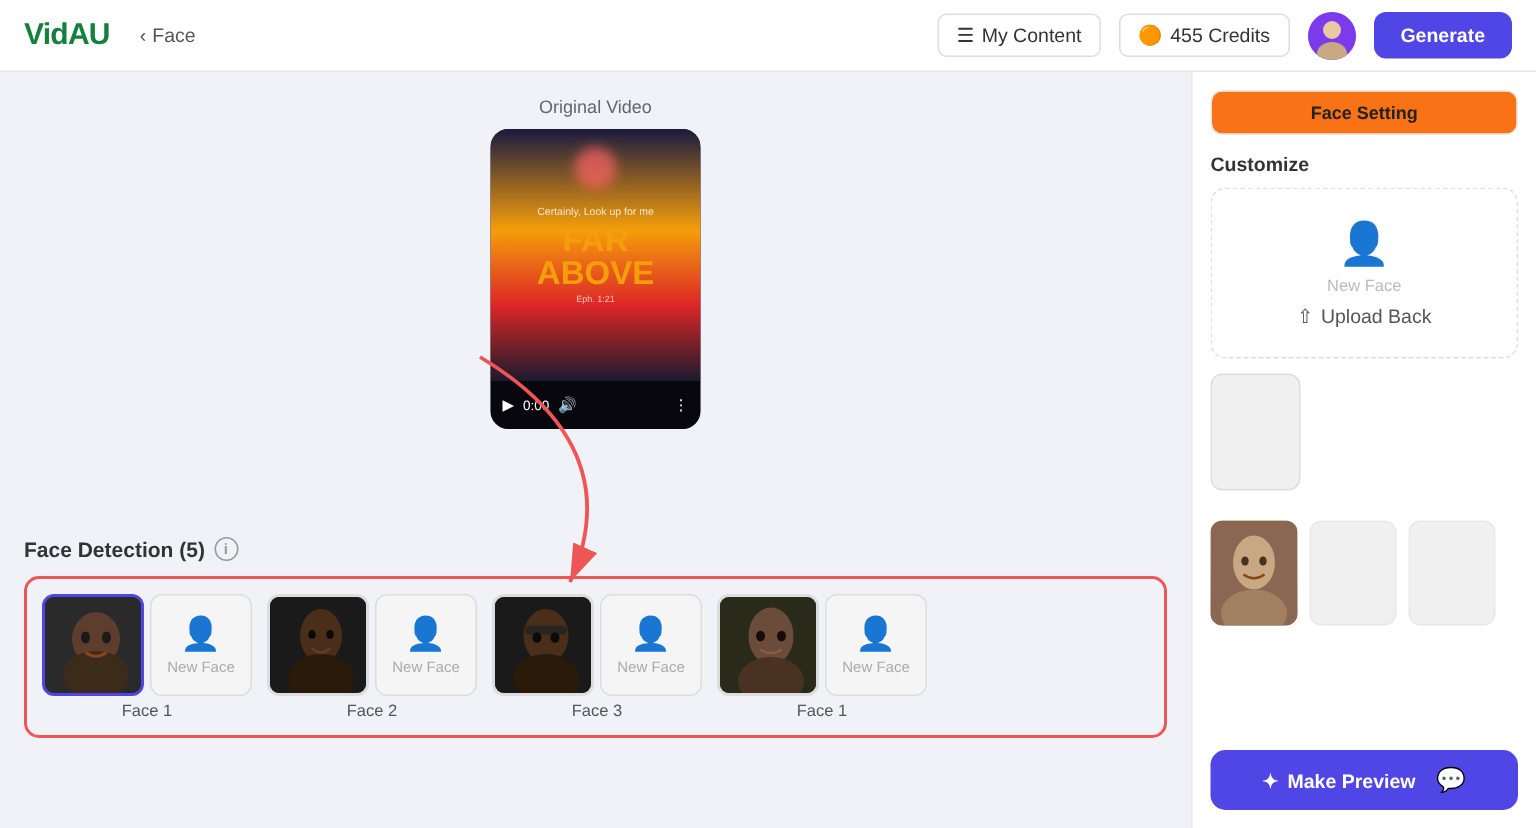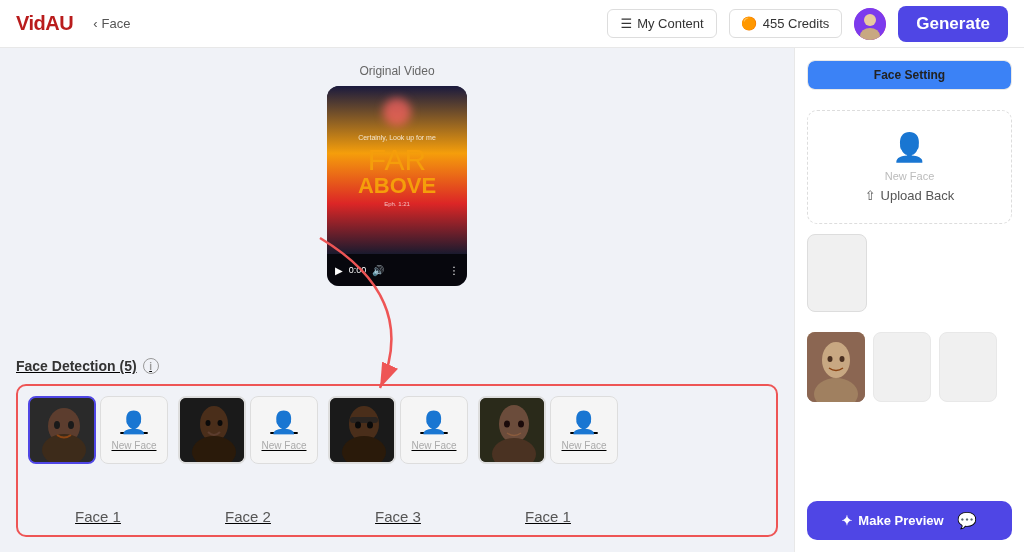--- a/index.html
+++ b/index.html
@@ -23,21 +23,21 @@
       border-bottom: 1px solid #e8e8e8;
       flex-shrink: 0;
       gap: 12px;
     }
     .logo {
       font-size: 20px;
       font-weight: 800;
       color: #4f46e5;
       letter-spacing: -0.5px;
     }
-    .logo span { color: #b91c1c; }
+    .logo span { color: #15803d; }
     .back-btn {
       display: flex;
       align-items: center;
       gap: 4px;
       color: #555;
       font-size: 13px;
       cursor: pointer;
       padding: 4px 8px;
       border-radius: 4px;
     }
@@ -80,21 +80,21 @@
       display: flex;
       align-items: center;
       justify-content: center;
     }
     .generate-btn {
       background: #4f46e5;
       color: #fff;
       border: none;
       padding: 8px 18px;
       border-radius: 8px;
-      font-size: 17px;
+      font-size: 13px;
       font-weight: 600;
       cursor: pointer;
     }
 
     
     .main {
       display: flex;
       flex: 1;
       overflow: hidden;
     }
@@ -161,21 +161,20 @@
       width: 28px;
       height: 28px;
       background: rgba(255,100,100,0.7);
       border-radius: 50%;
       filter: blur(4px);
     }
 
     
     .face-detection {
       margin-top: 8px;
-      text-decoration: underline;
     }
     .face-detection-header {
       display: flex;
       align-items: center;
       gap: 6px;
       margin-bottom: 10px;
       font-size: 14px;
       font-weight: 600;
       color: #333;
     }
@@ -231,23 +230,22 @@
     }
     .face-img-placeholder .person-icon {
       font-size: 22px;
       color: #bbb;
     }
     .face-img-placeholder .new-face-label {
       font-size: 10px;
       color: #aaa;
     }
     .face-label {
-      font-size: 15px;
+      font-size: 11px;
       color: #555;
-      margin-top: 40px;
     }
 
     
     .right-panel {
       width: 230px;
       background: #fff;
       border-left: 1px solid #e8e8e8;
       display: flex;
       flex-direction: column;
       padding: 12px;
@@ -265,21 +263,21 @@
     }
     .setting-tab {
       flex: 1;
       padding: 7px 0;
       text-align: center;
       font-size: 12px;
       cursor: pointer;
       color: #555;
     }
     .setting-tab.active {
-      background: #3b82f6;
+      background: #f97316;
       color: #222;
       font-weight: 600;
       border-radius: 6px;
       box-shadow: 0 1px 3px rgba(0,0,0,0.1);
     }
     .setting-tab:not(.active) {
       background: #f5f5f5;
       color: #888;
     }
 
@@ -417,21 +415,21 @@
 
   <div class="left-panel">
 
     <div class="video-section">
       <div class="video-label">Original Video</div>
       <div class="video-container">
         <div class="video-thumbnail">
           <div class="face-blur-overlay"></div>
           <div style="text-align:center; padding: 8px;">
             <div style="color:#fff; font-size:7px; margin-bottom:4px; opacity:0.8;">Certainly, Look up for me</div>
-            <div style="color:#f59e0b; font-size:30px; font-weight:400; line-height:1;">FAR</div>
+            <div style="color:#f59e0b; font-size:22px; font-weight:700; line-height:1;">FAR</div>
             <div style="color:#f59e0b; font-size:22px; font-weight:700; line-height:1;">ABOVE</div>
             <div style="color:#fff; font-size:6px; margin-top:4px; opacity:0.7;">Eph. 1:21</div>
           </div>
         </div>
         <div class="video-controls">
           <span class="play-btn">▶</span>
           <span class="time-text">0:00</span>
           <span class="volume-btn">🔊</span>
           <span class="more-btn">⋮</span>
         </div>
@@ -542,20 +540,21 @@
 
   <div class="right-panel">
 
     <div class="setting-tabs">
       <div class="setting-tab active">
         <span>Face Setting</span>
       </div>
     </div>
 
     <div>
+      <div class="section-title">Customize</div>
 
       <div style="margin-top: 8px;">
         <div class="upload-area">
           <span class="upload-person-icon">👤</span>
           <span class="new-face-text">New Face</span>
           <div class="upload-icon-row">
             <span>⇧</span>
             <span>Upload Back</span>
           </div>
         </div>

